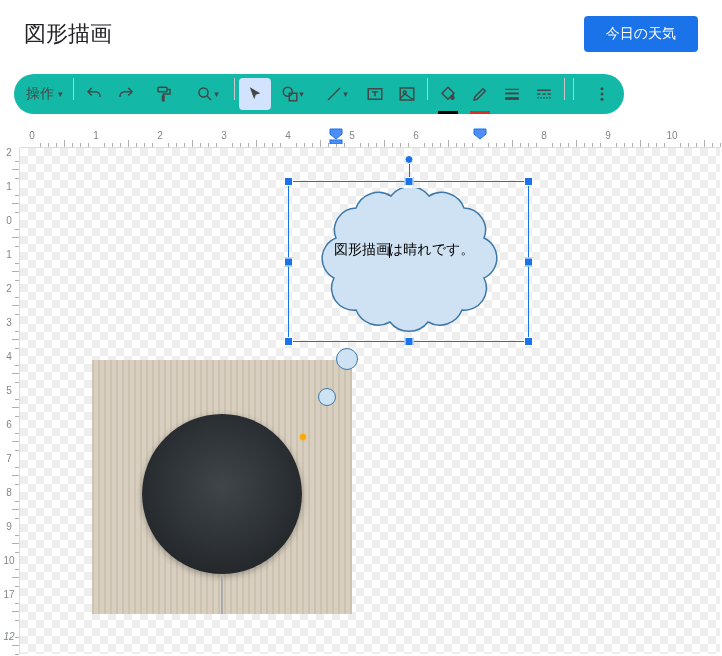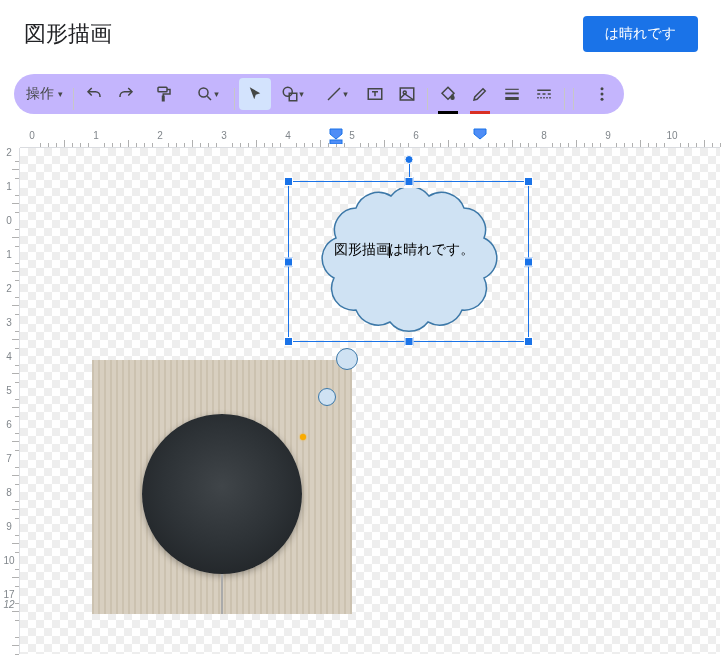--- a/index.html
+++ b/index.html
@@ -1,21 +1,21 @@
 <!DOCTYPE html>
 <html><head>
 <meta charset="utf-8">
 <style>
 *{box-sizing:border-box;margin:0;padding:0}
 body{font-family:Arial,sans-serif;background:#fff;width:722px;height:656px;overflow:hidden;border-radius:8px}
 .header{display:flex;align-items:center;justify-content:space-between;padding:16px 24px}
 .title{font-size:22px;color:#202124}
 .save-btn{background:#1a73e8;color:#fff;border:none;padding:9px 22px;border-radius:4px;font-size:14px;cursor:pointer}
 .toolbar{display:flex;align-items:center;padding:6px 14px;gap:2px}
-.tool-group{display:flex;align-items:flex-end;background:#c4b5fd;border-radius:24px;padding:4px 6px;gap:0}
+.tool-group{display:flex;align-items:flex-start;background:#14b8a6;border-radius:24px;padding:4px 6px;gap:0}
 .tool-btn{width:32px;height:32px;display:flex;align-items:center;justify-content:center;border:none;background:transparent;cursor:pointer;border-radius:4px;color:#444746;position:relative}
 .tool-btn.active{background:#d3e3fd}
 .tool-btn.wide{width:44px}
 .tool-text{font-size:14px;color:#444746;padding:0 6px;display:flex;align-items:center;gap:4px;cursor:pointer;height:32px}
 .caret{font-size:9px;color:#444746}
 .sep{width:1px;height:22px;background:#c7c7c7;margin:0 4px}
 .font-select{display:flex;align-items:center;font-size:14px;color:#444746;padding:0 10px;min-width:90px;cursor:pointer;height:32px}
 .font-select .caret{margin-left:auto}
 .ruler-h{position:absolute;left:20px;top:130px;right:2px;height:18px;background:#fff;border-bottom:1px solid #dadce0}
 .ruler-h .tick{position:absolute;top:0;font-size:10px;color:#80868b;transform:translateX(-50%)}
@@ -45,21 +45,21 @@
 .cloud-text{position:absolute;left:314px;top:92px;width:150px;font-size:14px;color:#000;line-height:1.4}
 .cloud-text .cursor{display:inline-block;width:1px;height:15px;background:#000;vertical-align:middle;margin:0 -1px}
 .underline{position:absolute;bottom:-4px;left:6px;width:20px;height:3px}
 .more-btn{margin-left:8px}
 </style>
 </head>
 <body>
 
 <div class="header">
   <div class="title">図形描画</div>
-  <button class="save-btn">は晴れです</button>
+  <button class="save-btn">今日の天気</button>
 </div>
 
 <div class="toolbar">
  <div class="tool-group">
   <div class="tool-text">
         <span>操作</span>
         <span class="caret">▾</span>
       </div>
   <div class="sep"></div>
   <button class="tool-btn">
@@ -299,21 +299,21 @@
     <div class="minor" style="top: 395px; width: 7px;"></div>
     <div class="minor" style="top: 403.5px; width: 4px;"></div>
     <div class="tick" style="top: 412px;">10</div>
     <div class="minor" style="top: 420.5px; width: 4px;"></div>
     <div class="minor" style="top: 429px; width: 7px;"></div>
     <div class="minor" style="top: 437.5px; width: 4px;"></div>
     <div class="tick" style="top: 446px;">17</div>
     <div class="minor" style="top: 454.5px; width: 4px;"></div>
     <div class="minor" style="top: 463px; width: 7px;"></div>
     <div class="minor" style="top: 471.5px; width: 4px;"></div>
-    <div class="tick" style="top: 456px; font-style: italic;">12</div>
+    <div class="tick" style="top: 488px; font-style: italic;">12</div>
     <div class="minor" style="top: 488.5px; width: 4px;"></div>
     <div class="minor" style="top: 497px; width: 7px;"></div>
     <div class="minor" style="top: 505.5px; width: 4px;"></div>
   </div>
 
 <div class="indent-left" style="left:329px">
   <svg width="14" height="16" viewBox="0 0 14 16">
       <path d="M1 1h12v5l-6 5-6-5z" fill="#4f8df6" stroke="#1a73e8"></path>
       <rect x="1" y="12" width="12" height="4" fill="#4f8df6" stroke="#1a73e8"></rect>
     </svg>

